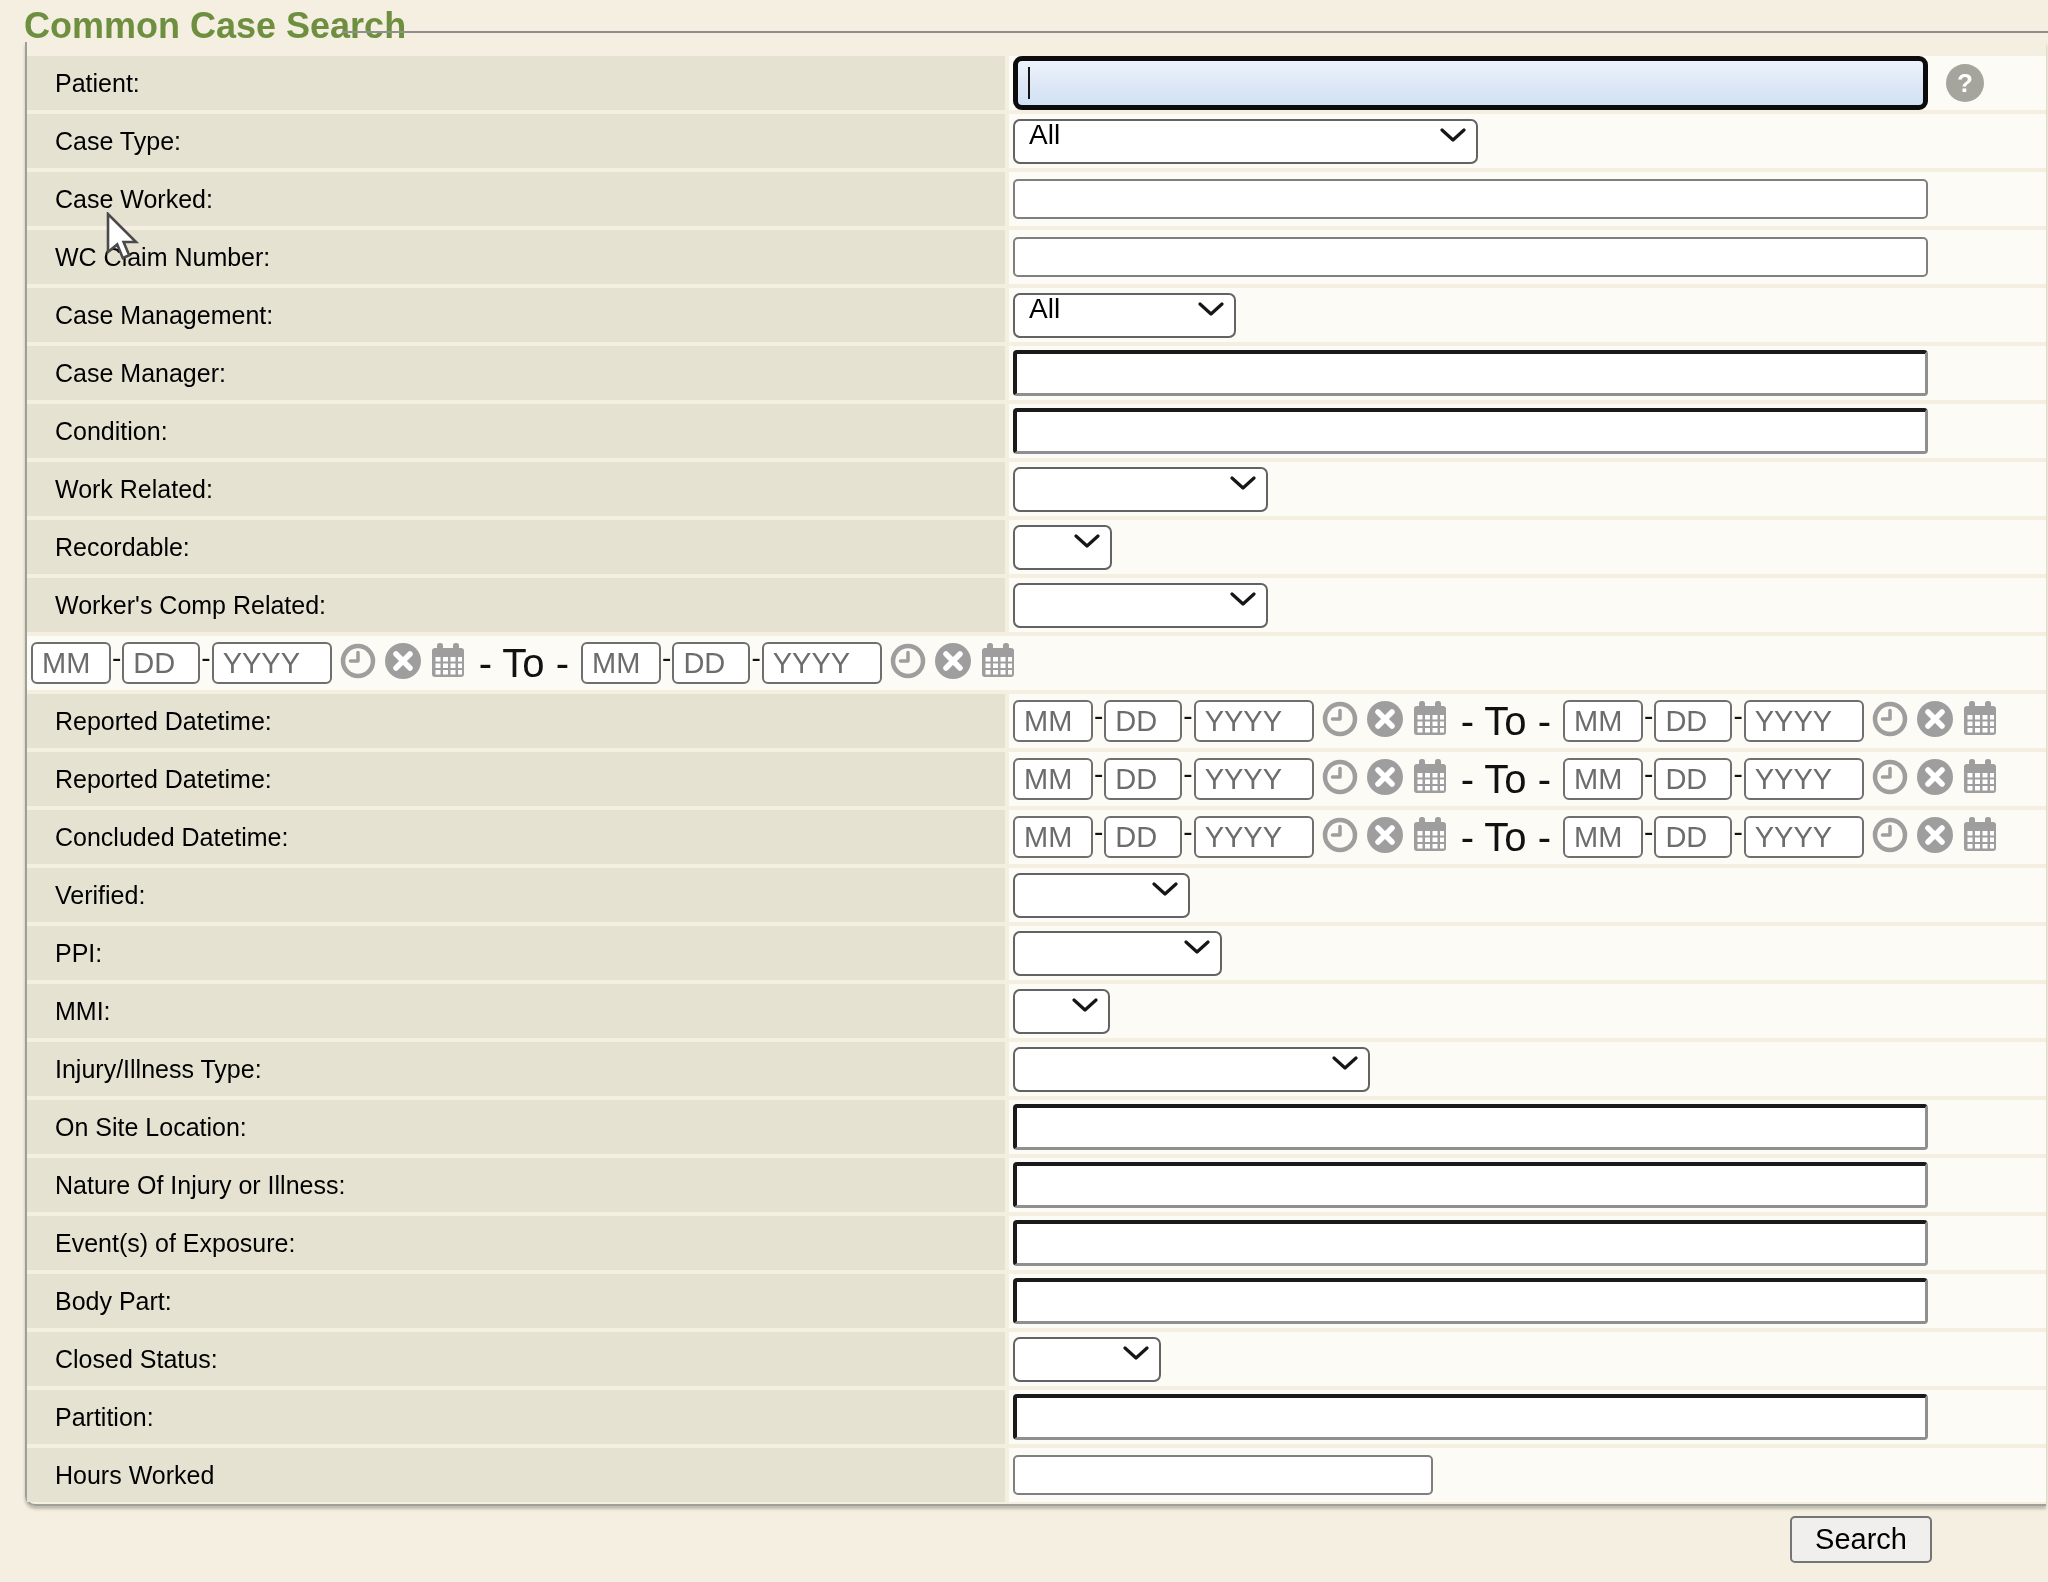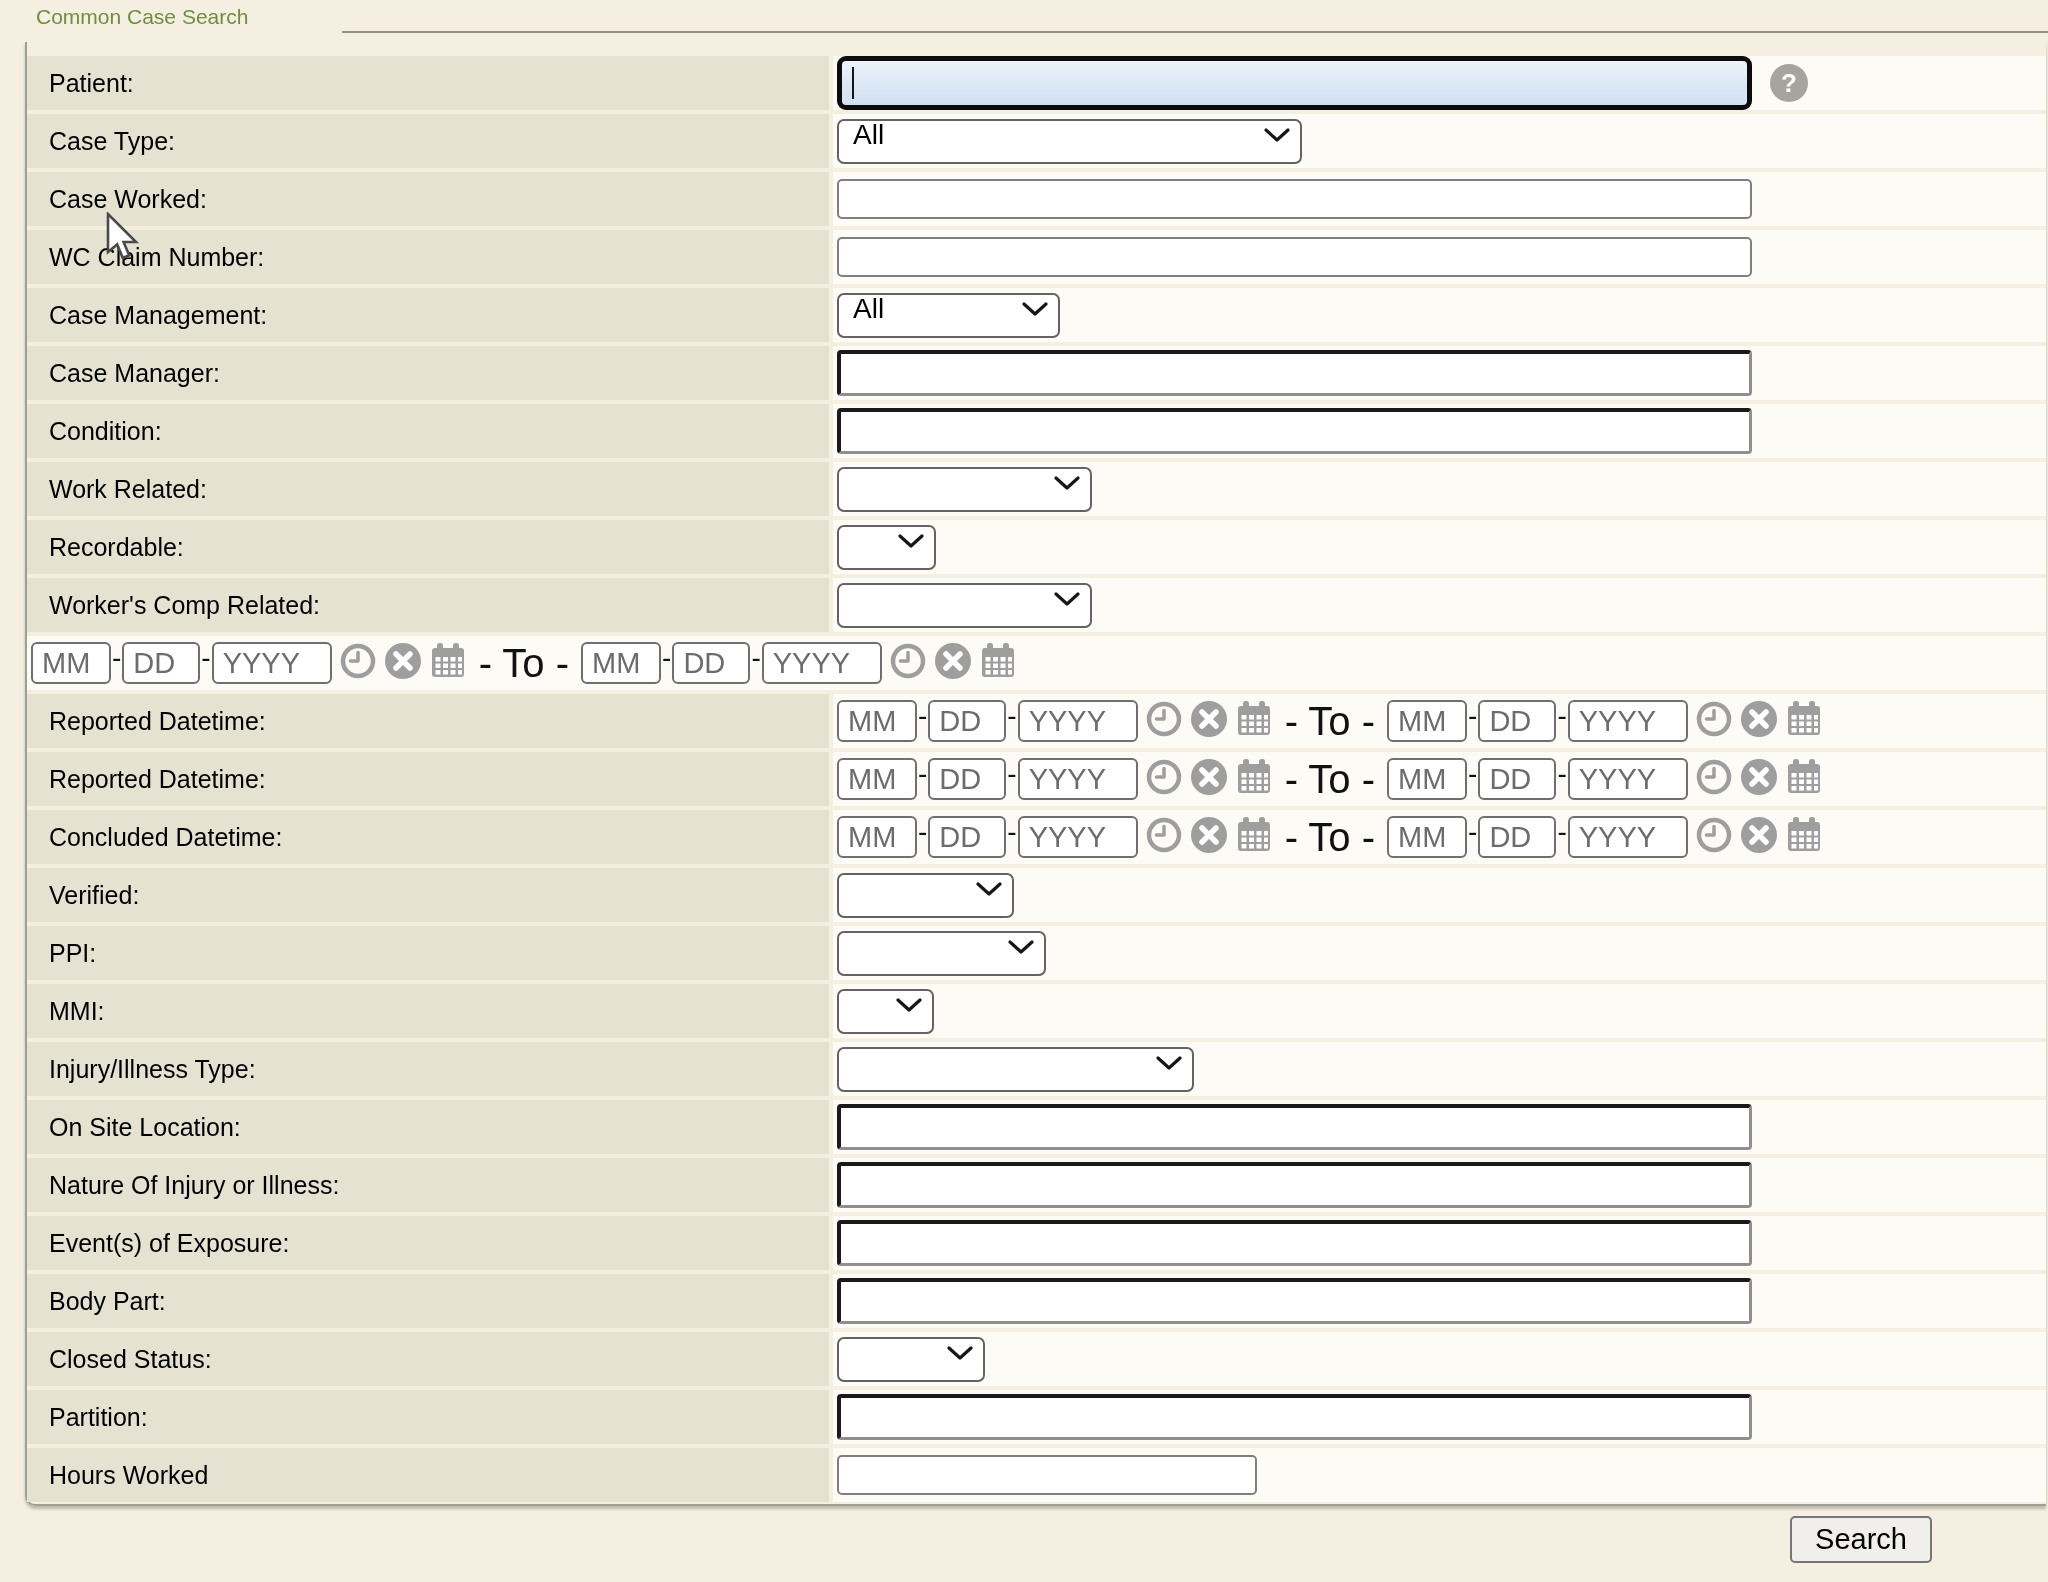--- a/index.html
+++ b/index.html
@@ -1,33 +1,33 @@
 <!DOCTYPE html>
 <html><head>
 <meta charset="utf-8">
 <style>
   html,body{margin:0;padding:0}
   body{
     width:2048px;height:1582px;position:relative;overflow:hidden;
     background:#f4efe0;font-family:"Liberation Sans",sans-serif;
   }
   .legend{
-    position:absolute;left:36px;top:5px;font-size:21px;font-weight:normal;color:#6e8f3f;
+    position:absolute;left:24px;top:5px;font-size:36px;font-weight:bold;color:#6e8f3f;
   }
   .legend-line{position:absolute;top:31px;left:342px;right:0;height:2px;background:#8f8f8c}
   .panel{
     position:absolute;left:25px;top:42px;width:2021px;height:1464px;box-sizing:border-box;
     border-left:2px solid #9f9f99;border-bottom:2px solid #9f9f99;border-bottom-left-radius:10px;
     box-shadow:0 3px 3px rgba(125,120,105,.45);
   }
   .rows{padding-top:14px}
   .row{display:flex;margin-bottom:4px;height:54px}
   .label-cell{
-    width:802px;background:#e5e2d2;display:flex;align-items:center;
-    padding-left:22px;box-sizing:border-box;margin-right:4px;flex:none;
+    width:978px;background:#e5e2d2;display:flex;align-items:center;
+    padding-left:28px;box-sizing:border-box;margin-right:4px;flex:none;
   }
   .label{font-size:25px;color:#000}
   .input-cell{flex:1;background:#fcfbf5;display:flex;align-items:center;padding-left:4px}
   .ti{box-sizing:border-box;background:#fff;font-size:27px;font-family:inherit;outline:none;color:#222}
   .ti.thin{height:40px;width:915px;border:2px solid #7f7f7f;border-radius:5px;padding:0 10px}
   .ti.thick{
     height:46px;width:915px;border-style:solid;border-width:4px 3px 3px 4px;
     border-color:#1a1a1a #8f8f8f #8f8f8f #1a1a1a;border-radius:4px;padding:0 10px;
   }
   .patient{

